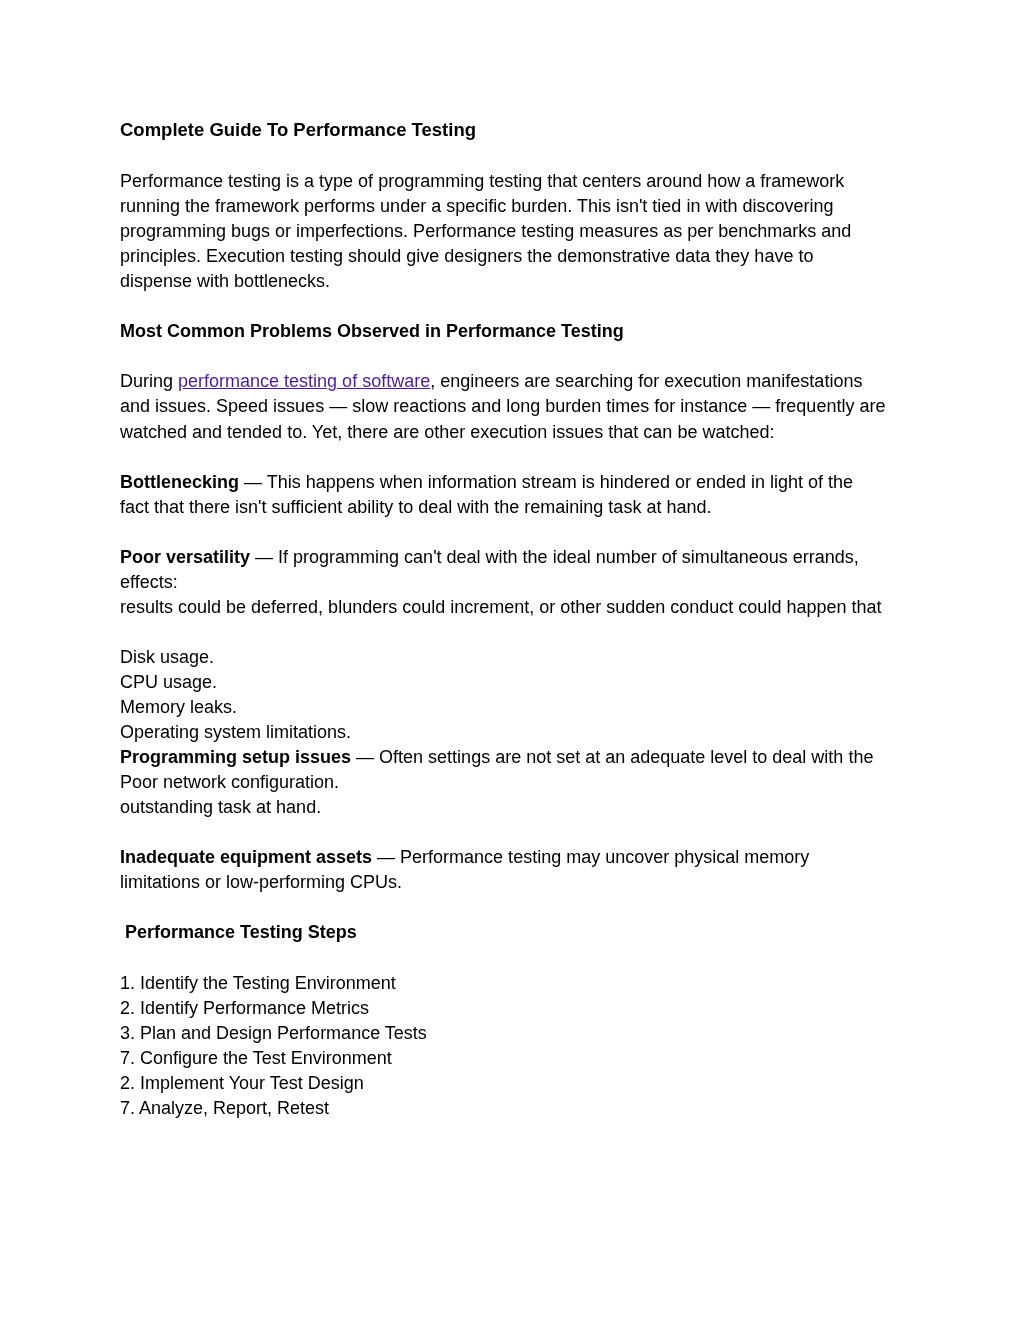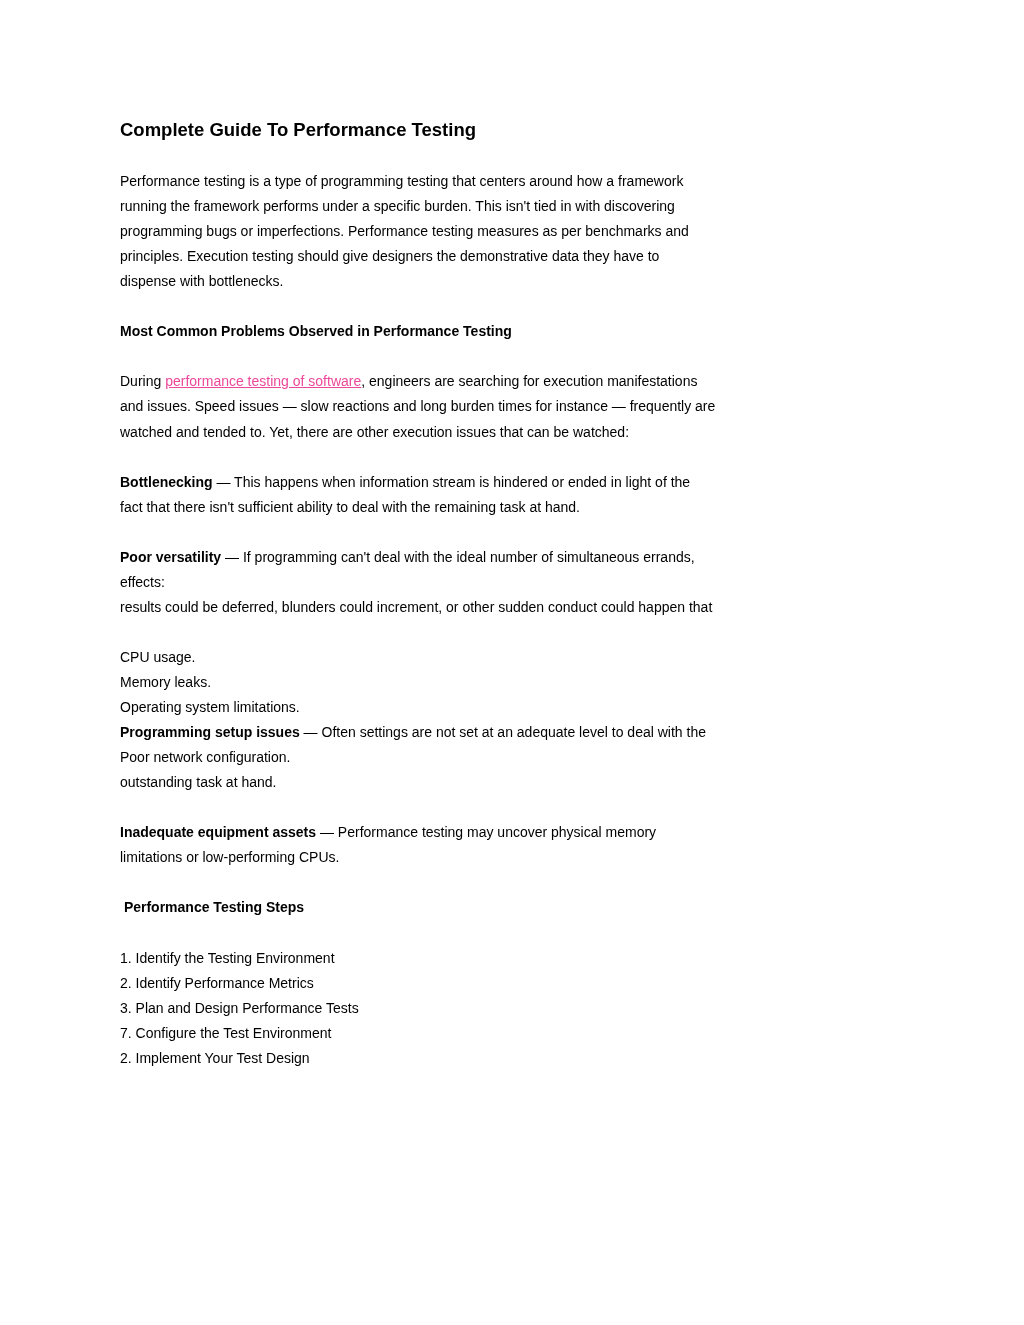--- a/index.html
+++ b/index.html
@@ -14,32 +14,32 @@
     padding-left: 43px;
   }
   .doc {
     position: absolute;
     left: 120px;
     top: 117px;
   }
   .line {
     height: 25.05px;
     line-height: 25.05px;
-    font-size: 14px;
+    font-size: 18px;
     white-space: pre;
   }
   .line.title {
     height: 25px;
     line-height: 25px;
     font-size: 18.5px;
     margin-bottom: 2px;
   }
   .b { font-weight: bold; }
   a.link {
-    color: #ec4899;
+    color: #4c1d95;
     text-decoration: underline;
     cursor: pointer;
   }
 </style>
 </head>
 <body>
 
 <div class="page">
   <div class="doc">
       <div class="line title"><span class="b">Complete Guide To Performance Testing</span></div>
@@ -56,31 +56,33 @@
       <div class="line"><span>and issues. Speed issues — slow reactions and long burden times for instance — frequently are</span></div>
       <div class="line"><span>watched and tended to. Yet, there are other execution issues that can be watched:</span></div>
       <div class="line blank"></div>
       <div class="line"><span class="b">Bottlenecking</span><span> — This happens when information stream is hindered or ended in light of the</span></div>
       <div class="line"><span>fact that there isn't sufficient ability to deal with the remaining task at hand.</span></div>
       <div class="line blank"></div>
       <div class="line"><span class="b">Poor versatility</span><span> — If programming can't deal with the ideal number of simultaneous errands,</span></div>
       <div class="line"><span>effects:</span></div>
       <div class="line"><span>results could be deferred, blunders could increment, or other sudden conduct could happen that</span></div>
       <div class="line blank"></div>
+      <div class="line"><span>Disk usage.</span></div>
       <div class="line"><span>CPU usage.</span></div>
       <div class="line"><span>Memory leaks.</span></div>
       <div class="line"><span>Operating system limitations.</span></div>
       <div class="line"><span class="b">Programming setup issues</span><span> — Often settings are not set at an adequate level to deal with the</span></div>
       <div class="line"><span>Poor network configuration.</span></div>
       <div class="line"><span>outstanding task at hand.</span></div>
       <div class="line blank"></div>
       <div class="line"><span class="b">Inadequate equipment assets</span><span> — Performance testing may uncover physical memory</span></div>
       <div class="line"><span>limitations or low-performing CPUs.</span></div>
       <div class="line blank"></div>
       <div class="line"><span class="b"> Performance Testing Steps</span></div>
       <div class="line blank"></div>
       <div class="line"><span>1. Identify the Testing Environment</span></div>
       <div class="line"><span>2. Identify Performance Metrics</span></div>
       <div class="line"><span>3. Plan and Design Performance Tests</span></div>
       <div class="line"><span>7. Configure the Test Environment</span></div>
       <div class="line"><span>2. Implement Your Test Design</span></div>
+      <div class="line"><span>7. Analyze, Report, Retest</span></div>
     </div>
 </div>
 
 </body></html>

